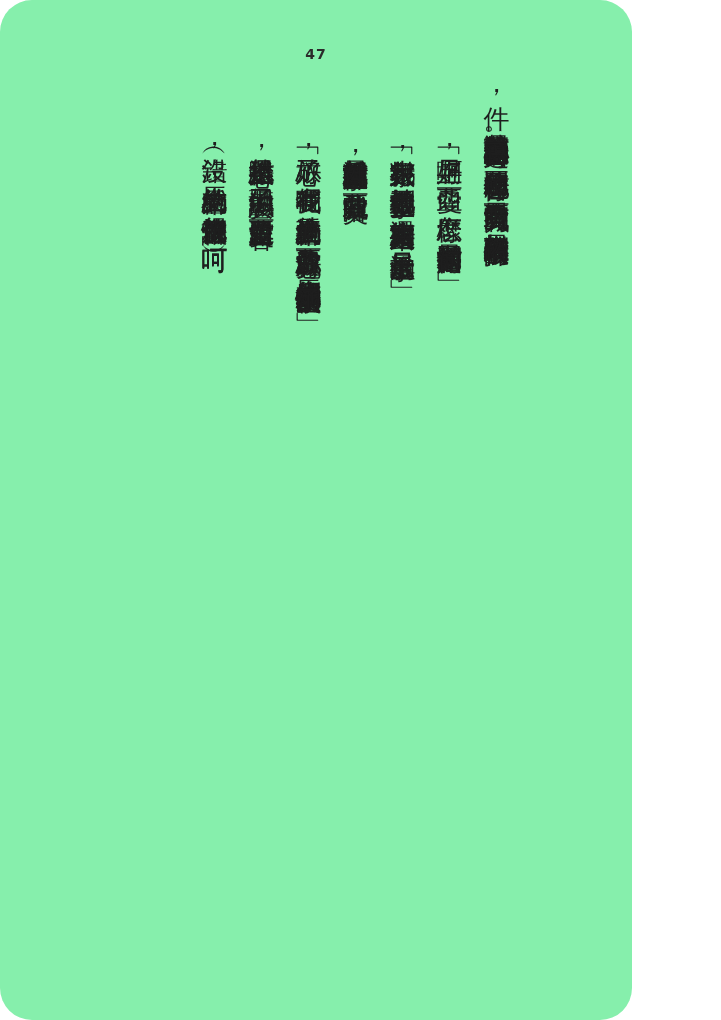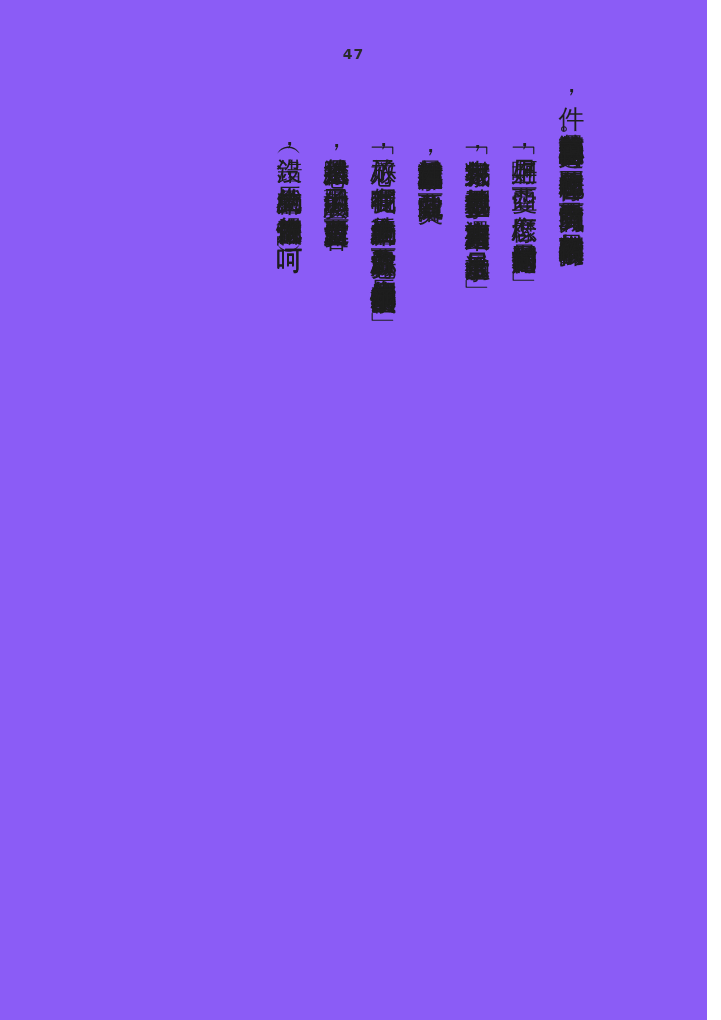--- a/index.html
+++ b/index.html
@@ -2,25 +2,26 @@
 <html><head>
 <meta charset="utf-8">
 <style>
   html, body {
     margin: 0;
     padding: 0;
     background: #ffffff;
   }
   .book-page {
     position: relative;
-    width: 707px;
+    width: 632px;
     height: 1020px;
-    background: #8b5cf6;
+    background: #86efac;
     overflow: hidden;
     font-family: "Liberation Serif", "DejaVu Serif", serif;
+    border-radius: 32px;
   }
   .page-number {
     position: absolute;
     top: 46px;
     left: 0;
     width: 100%;
     text-align: center;
     font-family: "DejaVu Sans", "Liberation Sans", sans-serif;
     font-size: 14px;
     font-weight: 700;

